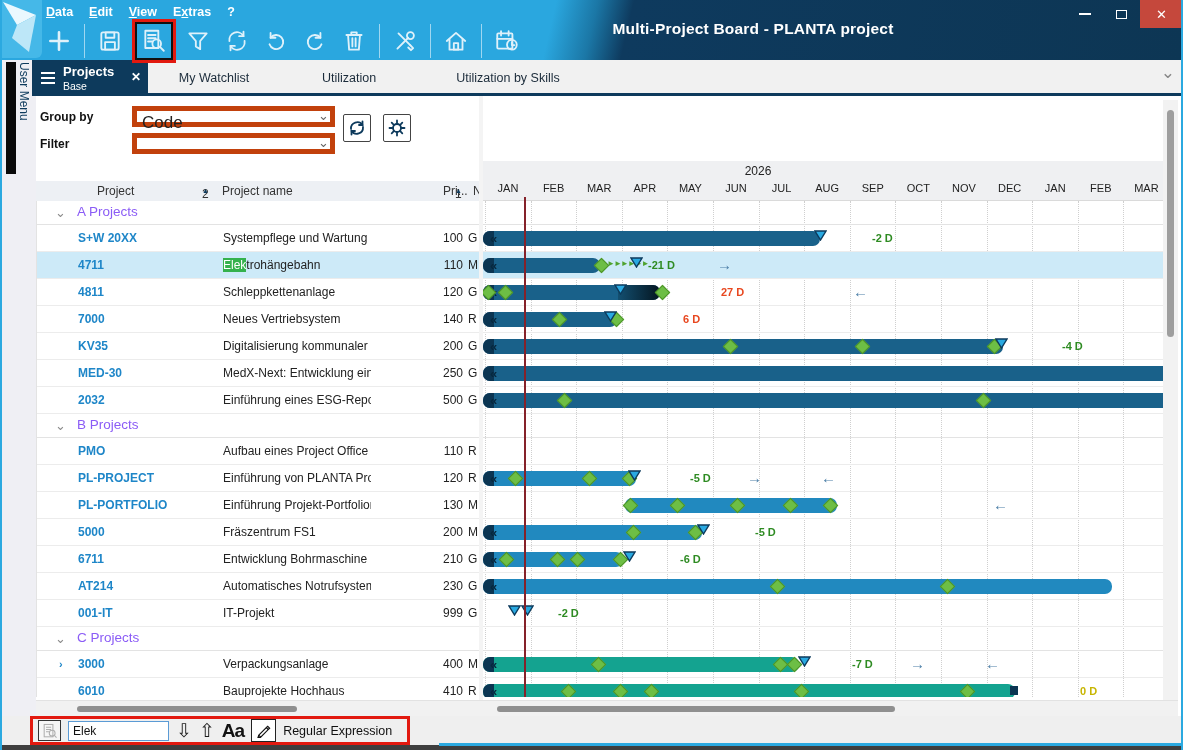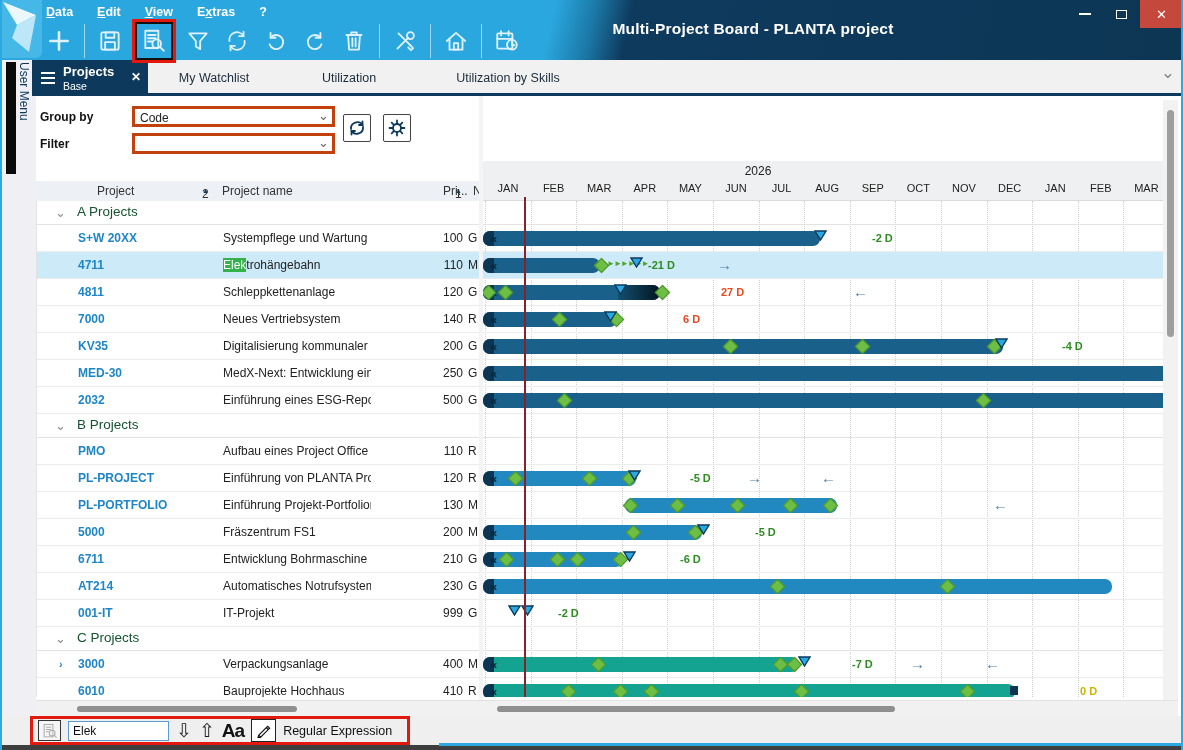--- a/index.html
+++ b/index.html
@@ -4,21 +4,21 @@
 <style>
   * { margin:0; padding:0; box-sizing:border-box; }
   html,body { width:1183px; height:750px; background:#888; font-family:"Liberation Sans", sans-serif; }
   .app { position:relative; width:1183px; height:750px; background:#fff; overflow:hidden;
          border-left:2px solid #2BA9E0; border-right:2px solid #2BA9E0; }
 
   
   .header { position:absolute; left:-2px; top:0; width:1183px; height:60px;
     background:linear-gradient(103deg,#2AA7DF 0%,#2AA7DF 46.5%,#1B77A6 50%,#0E3A5E 53%,#0D3654 100%); z-index:30; }
   .logo { position:absolute; left:0; top:0; width:42px; height:58px; background:#45B8E8; border-bottom-right-radius:6px; }
-  .menubar { position:absolute; left:46px; top:5px; display:flex; gap:24px;justify-content:flex-end; }
+  .menubar { position:absolute; left:46px; top:5px; display:flex; gap:16px;justify-content:flex-end; }
   .menu-item { color:#fff; font-size:12.5px; font-weight:bold; cursor:default; }
   .menu-item u { text-decoration:underline; }
   .toolbar { position:absolute; left:42px; top:22px; display:flex; align-items:center; gap:5px; height:38px; }
   .tb-icon { width:34px; height:34px; display:flex; align-items:center; justify-content:center; opacity:.85; }
   .tb-icon svg { stroke:#fff; fill:none; stroke-width:1.7; stroke-linecap:round; stroke-linejoin:round; }
   .tb-sep { width:1px; height:34px; background:rgba(255,255,255,.55); margin:0 3px; }
   .anno-red { border:3px solid #E2190F; padding:0; }
   .anno-black { border:2px solid #111; }
   .win-title { position:absolute; left:553px; top:20px; width:400px; text-align:center;
     color:#fff; font-size:15.5px; font-weight:bold; letter-spacing:.2px; }
@@ -41,22 +41,22 @@
   .hamburger div { height:2px; background:#fff; margin-bottom:3px; }
   .tab-active .t1 { position:absolute; left:31px; top:4px; font-size:13px; font-weight:bold; }
   .tab-active .t2 { position:absolute; left:31px; top:20px; font-size:10.5px; }
   .tab-close { position:absolute; right:7px; top:10px; font-size:12px; font-weight:bold; }
   .tab { position:absolute; top:0; height:36px; display:flex; align-items:center; justify-content:center;
          font-size:12.5px; color:#1B2B3A; }
   .tab-chevron { position:absolute; right:6px; top:2px; font-size:17px; color:#888; }
 
   
   .ctl-label { position:absolute; font-size:12px; font-weight:bold; color:#111; }
-  .ctl-select { position:absolute; width:203px; height:21px; border:3px solid #c2410c; background:#fff;
-    font-size:12px; color:#222; padding:2px 18px 2px 5px; }
+  .ctl-select { position:absolute; width:203px; height:21px; border:5px solid #c2410c; background:#fff;
+    font-size:17px; color:#222; padding:2px 18px 2px 5px; }
   .sel-chev { position:absolute; font-size:13px; color:#666; }
   .sq-btn { position:absolute; width:28px; height:28px; border:1.5px solid #444; border-radius:2px;
     display:flex; align-items:center; justify-content:center; background:#fff; }
   .sq-btn svg { stroke:#0D3A5C; fill:none; stroke-width:1.8; stroke-linecap:round; }
 
   
   .tbl-header { position:absolute; left:34px; top:181px; width:443px; height:20px; background:#EDF0F4;
     font-size:12px; color:#333; }
   .tbl-header span { position:absolute; top:3px; }
   .sort-arrow { font-size:7px; color:#0D3A5C; }
@@ -68,21 +68,21 @@
   .table-rows { position:absolute; left:34px; top:201px; width:443px; height:496px; overflow:hidden;
     border-left:1px solid #E3E3E3; background:#fff; }
   .gantt-area { position:absolute; left:481px; top:201px; width:680px; height:496px; overflow:hidden; background:#fff; }
   .grid-line { position:absolute; top:0; height:496px; border-left:1px dotted #CFCFCF; }
   .today-line { position:absolute; left:522px; top:197px; width:2px; height:500px; background:#85222A; z-index:12; }
 
   .row { position:relative; width:100%; border-bottom:1px solid #ECECEC; }
   .row.group { border-bottom:1px solid #E3E3E3; }
   .row.hl { background:#CDEAF8; }
   .grp-chev { position:absolute; left:18px; top:4px; color:#8A8A8A; font-size:13px; }
-  .grp-name { position:absolute; left:40px; top:3px; font-size:13.5px; color:#14532d; }
+  .grp-name { position:absolute; left:40px; top:3px; font-size:13.5px; color:#8b5cf6; }
   .cell-id { position:absolute; left:41px; top:0; line-height:27px; font-size:12px; font-weight:bold; color:#1E86C8; white-space:nowrap; }
   .cell-expand { position:absolute; left:22px; top:0; line-height:27px; font-size:11px; font-weight:bold; color:#1E86C8; }
   .cell-name { position:absolute; left:186px; top:0; line-height:27px; font-size:12px; color:#222;
     width:148px; white-space:nowrap; overflow:hidden; }
   .cell-name .match { background:#35B14C; color:#fff; }
   .cell-prio { position:absolute; left:336px; top:0; width:90px; text-align:right; line-height:27px; font-size:12px; color:#222; }
   .cell-flag { position:absolute; left:431px; top:0; line-height:27px; font-size:12px; color:#222; }
 
   
   .bar { position:absolute; top:6px; height:15px; }

